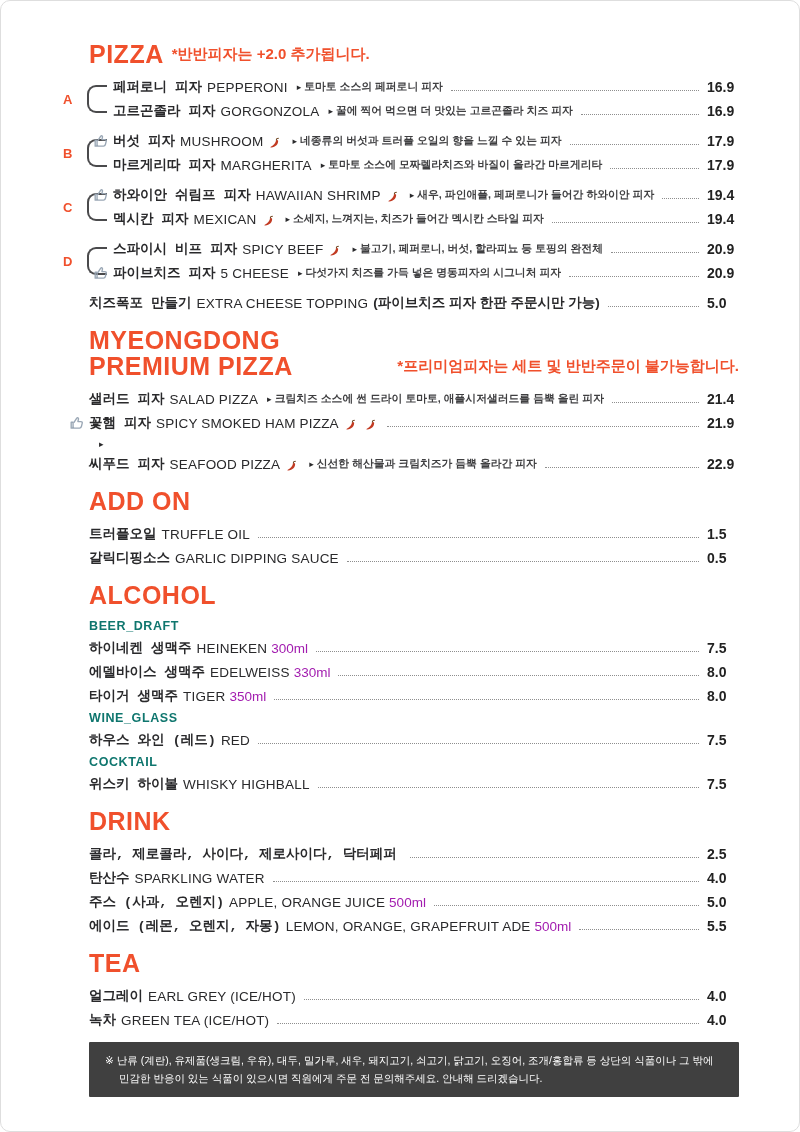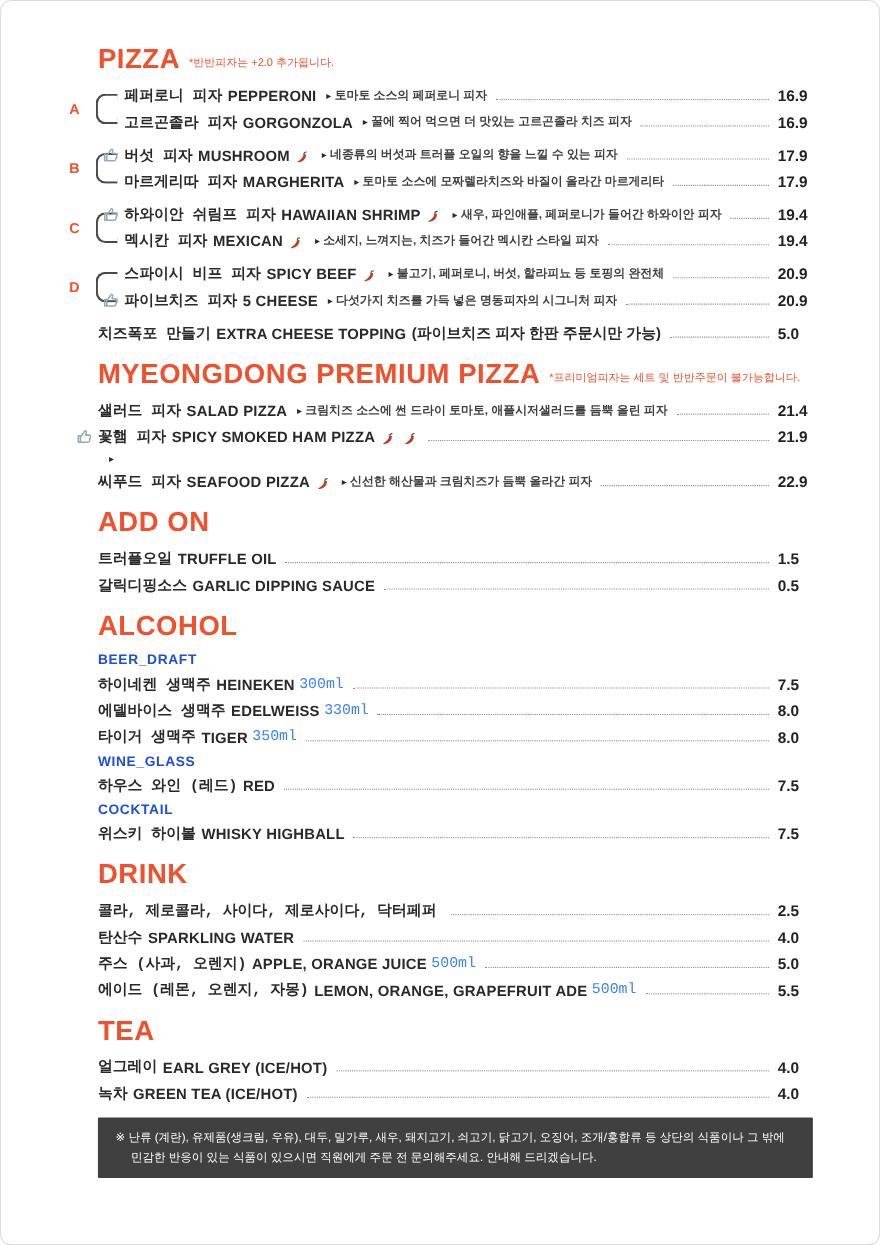--- a/index.html
+++ b/index.html
@@ -4,35 +4,35 @@
 <style>
   html,body{margin:0;padding:0;background:#fff;}
   body{font-family:"Liberation Sans","DejaVu Sans",sans-serif;color:#2a2a2c;}
   .page{position:relative;width:800px;height:1132px;box-sizing:border-box;background:#fff;
         border:1px solid #dedede;border-radius:10px;overflow:hidden;}
   .content{box-sizing:border-box;padding:40px 60px 0 88px;}
   .sec{margin-top:12px;}
   .sec:first-child{margin-top:0;}
   .sec-head{display:flex;align-items:flex-end;margin-bottom:8px;}
   .sec-title{font-size:25px;line-height:26px;font-weight:800;color:#F0502C;letter-spacing:.5px;margin:0;}
-  .sec-note{font-size:10px;font-weight:400;color:#F0502C;margin-left:8px;padding-bottom:3px;white-space:nowrap;}
+  .sec-note{font-size:15px;font-weight:700;color:#F0502C;margin-left:8px;padding-bottom:3px;white-space:nowrap;}
   .rowwrap{}
   .row{display:flex;align-items:center;height:24px;font-size:13.5px;white-space:nowrap;position:relative;color:#29292b;}
   .kr{font-weight:700;margin-right:5px;font-family:Liberation Mono, monospace;}
-  .en{font-weight:700;letter-spacing:.2px;}
-  .size{font-weight:400;margin-left:4px;color:#3b82f6;font-family:Liberation Mono, monospace;}
+  .en{font-weight:400;letter-spacing:.2px;}
+  .size{font-weight:400;margin-left:4px;color:#a21caf;}
   .suffix{font-weight:700;margin-left:5px;}
   .desc{font-size:10.8px;font-weight:600;color:#3f3f41;margin-left:9px;}
   .arrow{font-size:9px;margin-right:3px;color:#2a2a2c;}
   .leader{flex:1;min-width:12px;height:0;border-bottom:1.8px dotted #8e8e8e;margin:0 8px;transform:translateY(3px);}
   .price{font-weight:800;font-size:14px;min-width:32px;text-align:left;color:#222;}
   .descline{height:17px;display:flex;align-items:center;font-size:10.8px;font-weight:600;color:#3f3f41;padding-left:10px;white-space:nowrap;}
   .subline{height:19px;display:flex;align-items:center;font-size:13px;font-weight:800;white-space:nowrap;}
   .subline .size{font-weight:400;}
-  .subhead{height:20px;display:flex;align-items:center;font-size:12.5px;font-weight:800;color:#1d4ed8;letter-spacing:.6px;}
+  .subhead{height:20px;display:flex;align-items:center;font-size:12.5px;font-weight:800;color:#0f766e;letter-spacing:.6px;}
   .pgroup{position:relative;padding-left:24px;margin-bottom:6px;}
   .pgroup:last-of-type{margin-bottom:2px;}
   .bracket{position:absolute;left:-2px;top:10px;bottom:10px;width:18px;border:2px solid #4a4a4c;border-right:none;
            border-radius:9px 0 0 9px;}
   .gletter{position:absolute;left:-26px;top:50%;transform:translateY(-50%);color:#F0502C;font-weight:800;font-size:13px;}
   .icon-thumb{position:absolute;left:-20px;top:4px;width:15px;height:15px;display:inline-block;}
   .icon-chili{display:inline-block;width:13px;height:13px;margin-left:5px;margin-right:2px;transform:translateY(1px);}
   .footer{margin-top:10px;background:#404040;color:#ffffff;padding:9px 12px 9px 16px;font-size:10.5px;line-height:1.75;
           border-radius:1px;}
   .footer .l1,.footer .l2{white-space:nowrap;overflow:hidden;}

